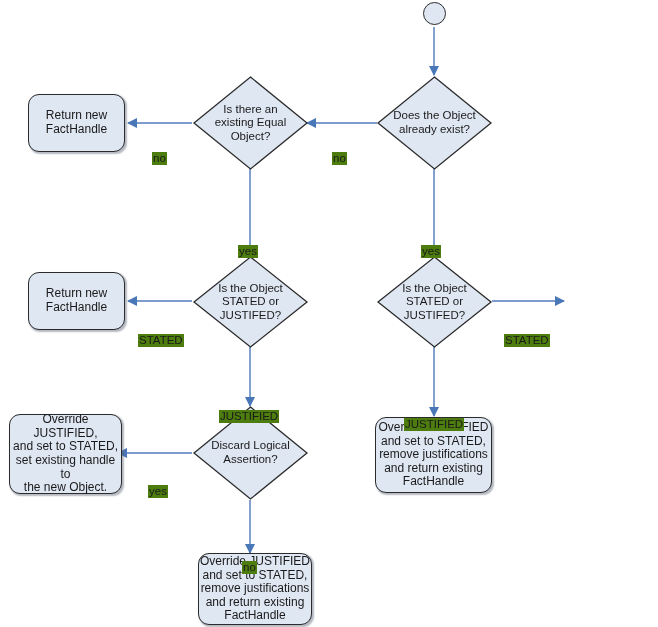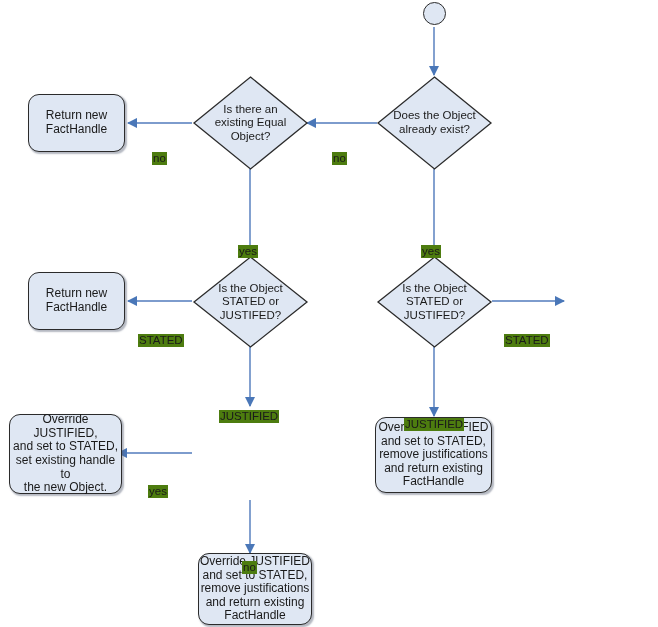--- a/index.html
+++ b/index.html
@@ -157,20 +157,27 @@
     </svg>
     <div class="diamond-label">Is the Object
 STATED or
 JUSTIFED?</div>
   </div>
 
   <div class="node rounded-box" style="left:28px; top:272px; width:97px; height:58px;">Return new
 FactHandle</div>
 
 
+  <div class="diamond-wrap" style="left:193px; top:406px; width:115px; height:94px;">
+    <svg width="115" height="94" viewBox="0 0 115 94">
+      <polygon points="57.5,1 114,47 57.5,93 1,47" fill="#dfe7f3" stroke="#2b2b2b" stroke-width="1.3"></polygon>
+    </svg>
+    <div class="diamond-label">Discard Logical
+Assertion?</div>
+  </div>
 
   <div class="node rounded-box" style="left:2px; top:414px; width:113px; height:80px;margin-left:7px;">Override JUSTIFIED,
 and set to STATED,
 set existing handle to
 the new Object.</div>
 
   <div class="node rounded-box" style="left:375px; top:417px; width:117px; height:76px;">Override JUSTIFIED
 and set to STATED,
 remove justifications
 and return existing

